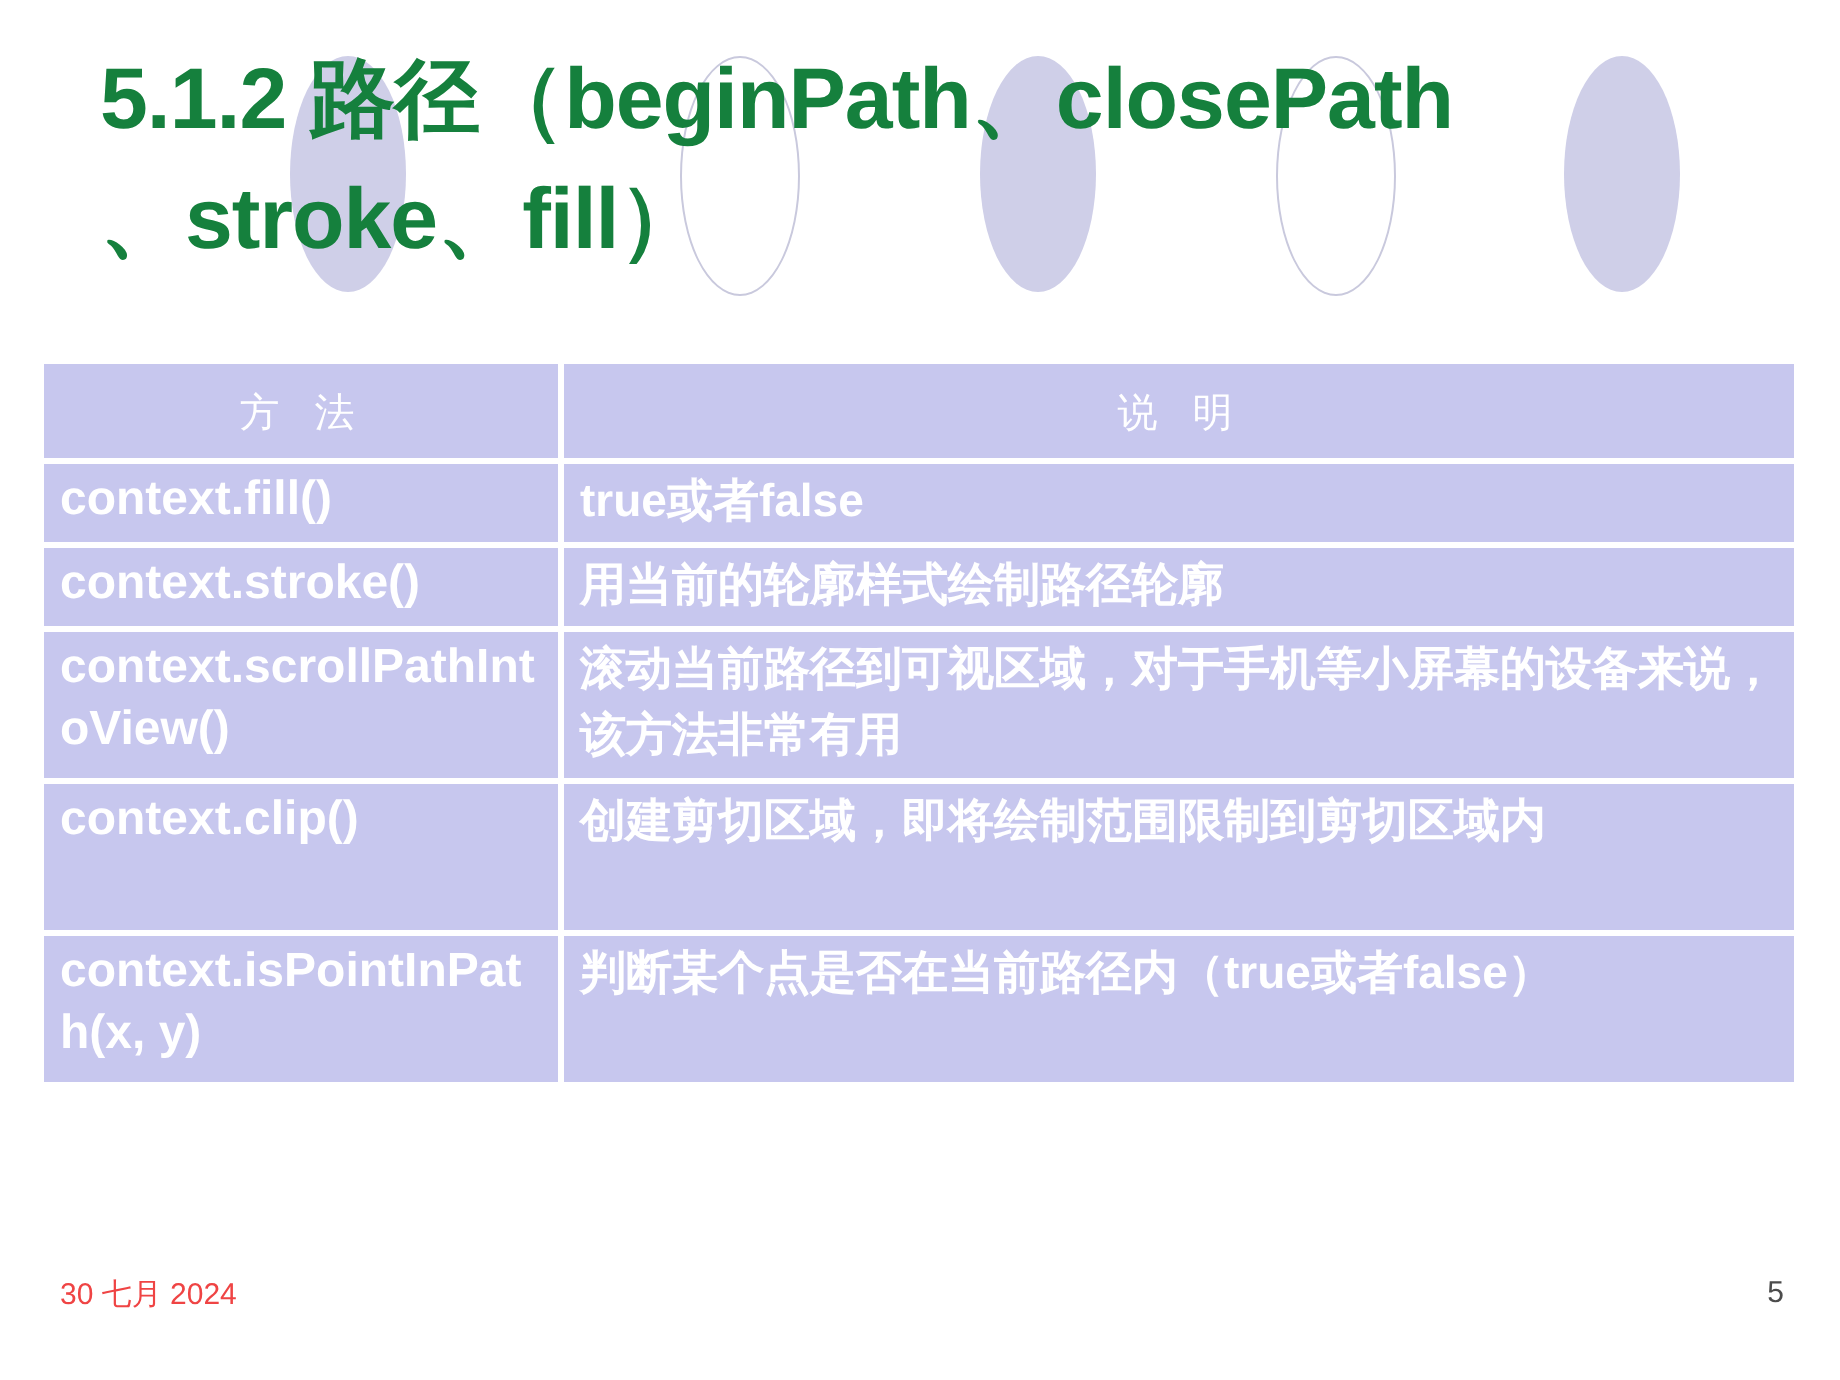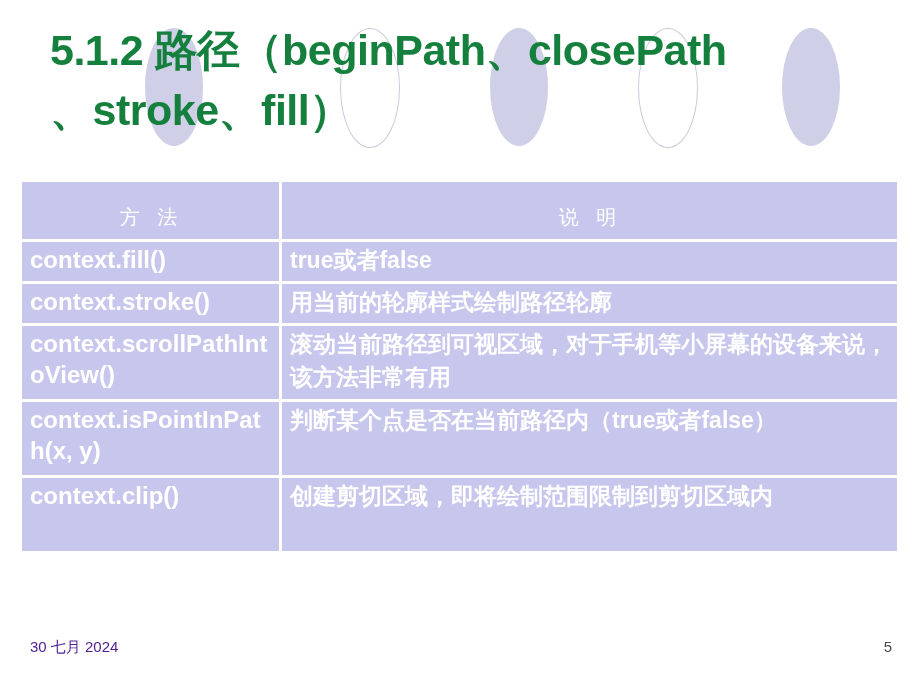--- a/index.html
+++ b/index.html
@@ -80,21 +80,21 @@
   #method-table td:last-child { border-right: none; margin-top: 47px; }
   #method-table tr:last-child td { border-bottom: none; }
 
   #method-table th {
     font-size: 20px;
     font-weight: normal;
     text-align: center;
     height: 36px;
     line-height: 34px;
     letter-spacing: 6px;
-    padding-top: 18px;
+    padding-top: 8px;
   }
 
   .cell-method {
     font-size: 24px;
     font-weight: bold;
     line-height: 31px;
     word-break: break-all;
   }
   .cell-desc {
     font-size: 23px;
@@ -105,21 +105,21 @@
   tr.r-tall  td { height: 68px; }
   tr.r-short td { height: 34px; }
   tr.r-clip td.cell-method { padding-top: 24px; }
 
   
   #footer-date {
     position: absolute;
     left: 30px;
     top: 638px;
     font-size: 15px;
-    color: #4c1d95;
+    color: #ef4444;
   }
   #footer-page {
     position: absolute;
     right: 28px;
     top: 638px;
     font-size: 15px;
     color: #4c4c4c;
   }
 </style>
 </head>
@@ -155,25 +155,25 @@
       <td class="cell-desc">true或者false</td>
     </tr>
     <tr class="r-short">
       <td class="cell-method">context.stroke()</td>
       <td class="cell-desc">用当前的轮廓样式绘制路径轮廓</td>
     </tr>
     <tr class="r-tall">
       <td class="cell-method">context.scrollPathIntoView()</td>
       <td class="cell-desc">滚动当前路径到可视区域，对于手机等小屏幕的设备来说，该方法非常有用</td>
     </tr>
+    <tr class="r-tall r-clip">
+      <td class="cell-method">context.clip()</td>
+      <td class="cell-desc">创建剪切区域，即将绘制范围限制到剪切区域内</td>
+    </tr>
     <tr class="r-tall">
       <td class="cell-method">context.isPointInPath(x, y)</td>
       <td class="cell-desc">判断某个点是否在当前路径内（true或者false）</td>
-    </tr>
-    <tr class="r-tall r-clip">
-      <td class="cell-method">context.clip()</td>
-      <td class="cell-desc">创建剪切区域，即将绘制范围限制到剪切区域内</td>
     </tr>
   </tbody>
 </table>
 
 <div id="footer-date">30 七月 2024</div>
 <div id="footer-page">5</div>
 
 </body></html>

